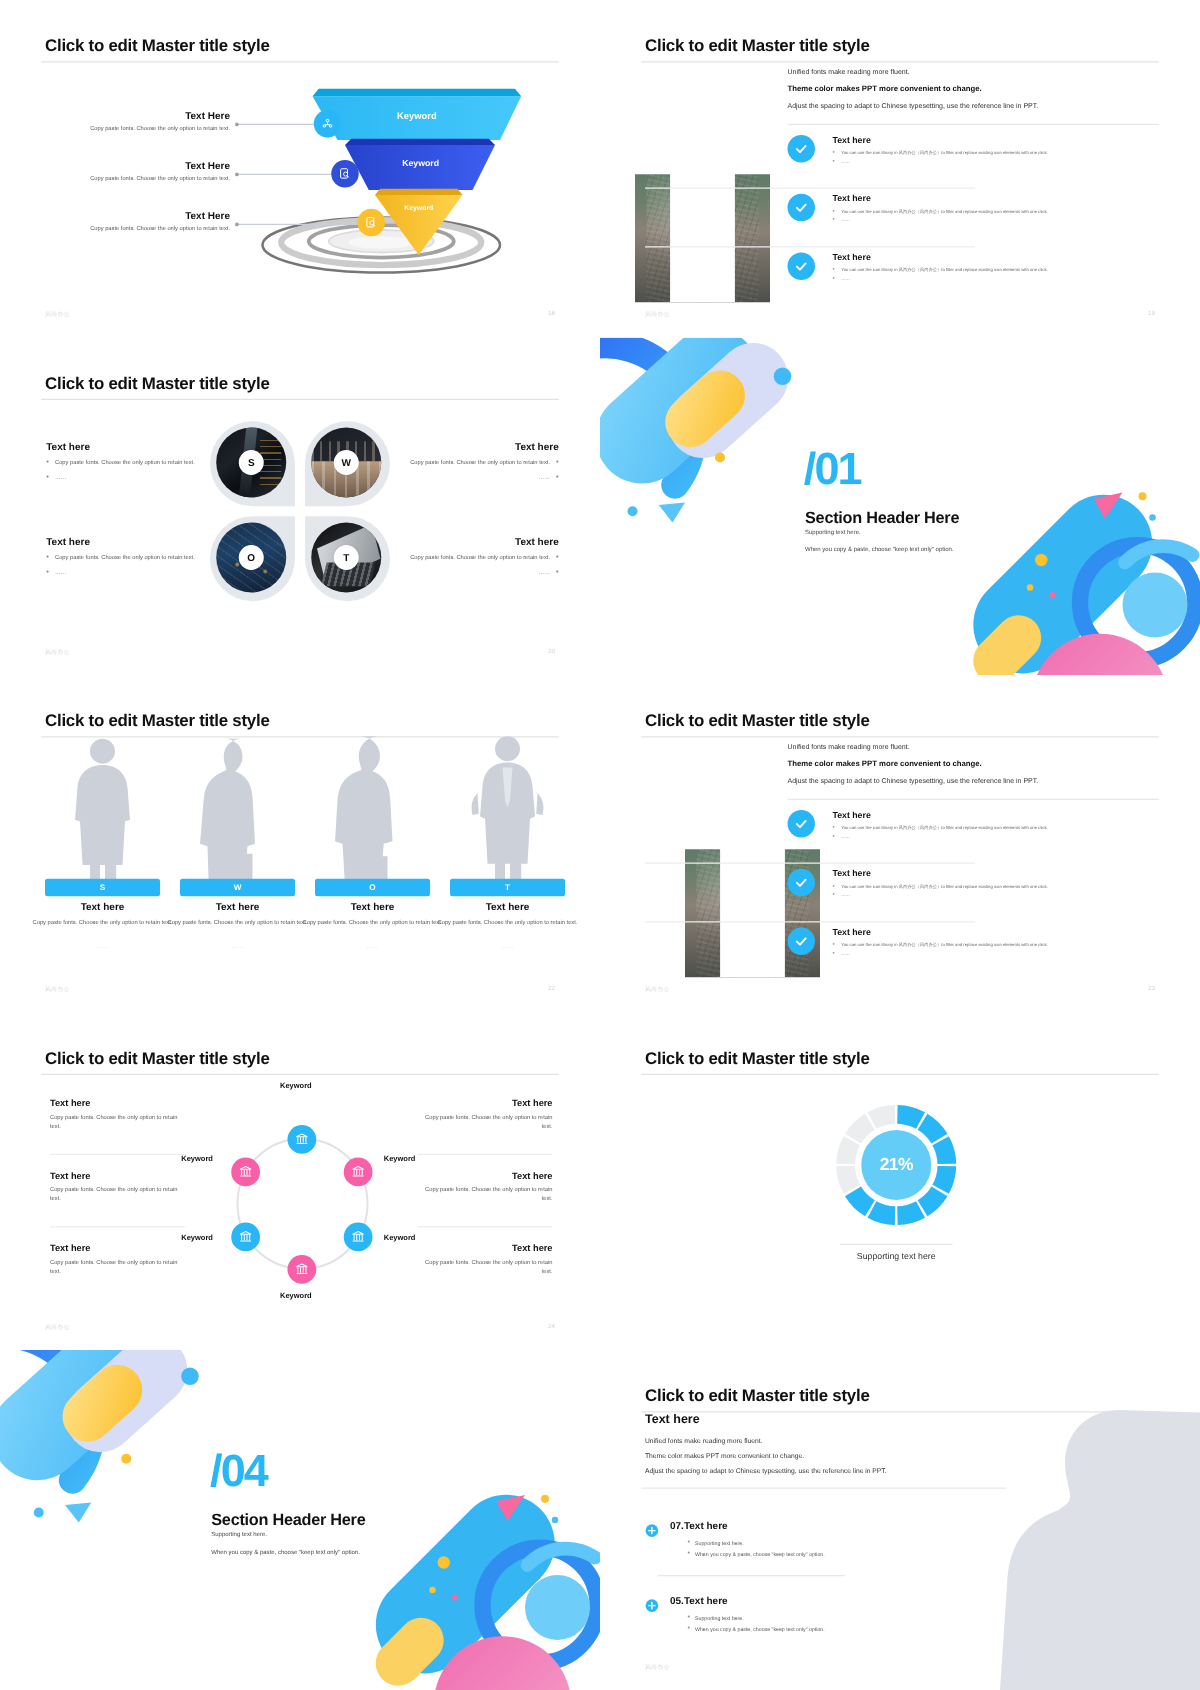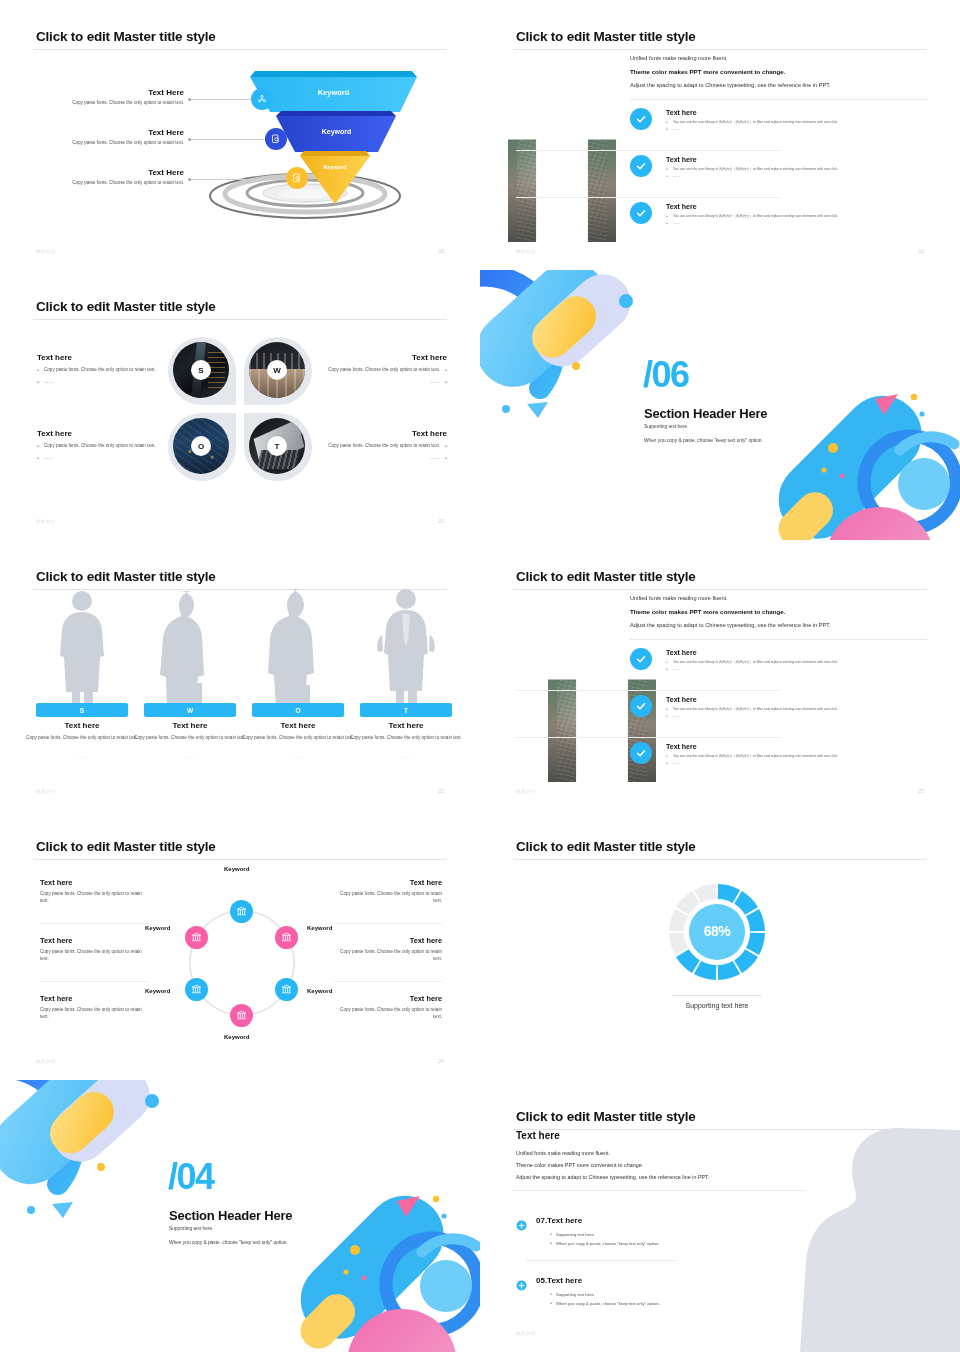--- a/index.html
+++ b/index.html
@@ -451,21 +451,21 @@
         </g>
         <circle cx="400" cy="292" r="55" fill="url(#gP)"></circle>
         <path d="M395 129 L418 124 L404 145 Z" fill="#f7699f"></path>
         <circle cx="434" cy="127" r="3.2" fill="#fbc12e"></circle>
         <circle cx="442" cy="144" r="2.6" fill="#49bdf8"></circle>
         <circle cx="353" cy="178" r="5" fill="#fbc12e"></circle>
         <circle cx="344" cy="200" r="2.6" fill="#fbc12e"></circle>
         <circle cx="362" cy="206" r="2.4" fill="#f7699f"></circle>
       </svg>
 
-      <div class="sec-num" style="left:163px; top:90px;">/06</div>
+      <div class="sec-num" style="left:163px; top:90px;">/01</div>
       <div class="sec-head" style="left:164px; top:136px;">Section Header Here</div>
       <div class="sec-sub" style="left:164px; top:154px;">Supporting text here.</div>
       <div class="sec-sub2" style="left:164px; top:168px;">When you copy &amp; paste, choose "keep text only" option.</div>
     </div>
   </div>
 
   <div class="slide">
     <div class="title">Click to edit Master title style</div>
     <div class="title-rule"></div>
 
@@ -712,21 +712,21 @@
           <path d="M260.05072787727306 164.10301585786826 A48 48 0 0 1 238.0889920114935 169.98764524748952 L237.74868200790178 154.99150610764906 A33 33 0 0 0 252.84737541562524 150.94582340228442 Z" fill="#29b6f6"></path>
           <path d="M235.9110079885065 169.98764524748952 A48 48 0 0 1 213.94927212272694 164.10301585786826 L221.15262458437476 150.94582340228442 A33 33 0 0 0 236.25131799209822 154.99150610764906 Z" fill="#29b6f6"></path>
           <path d="M212.06308262978357 163.01402384637476 A48 48 0 0 1 195.98597615362524 146.93691737021646 L208.80285860561736 139.14413069202382 A33 33 0 0 0 219.8558693079762 150.19714139438264 Z" fill="#29b6f6"></path>
           <path d="M194.8969841421317 145.05072787727306 A48 48 0 0 1 189.01235475251048 123.08899201149353 L204.00849389235094 122.7486820079018 A33 33 0 0 0 208.05417659771555 137.8473754156252 Z" fill="#ebedef"></path>
           <path d="M189.01235475251048 120.91100798850648 A48 48 0 0 1 194.89698414213174 98.94927212272694 L208.05417659771558 106.15262458437478 A33 33 0 0 0 204.00849389235094 121.25131799209821 Z" fill="#ebedef"></path>
           <path d="M195.98597615362524 97.06308262978357 A48 48 0 0 1 212.06308262978357 80.98597615362524 L219.8558693079762 93.80285860561736 A33 33 0 0 0 208.80285860561736 104.8558693079762 Z" fill="#ebedef"></path>
           <path d="M213.94927212272694 79.89698414213174 A48 48 0 0 1 235.91100798850647 74.01235475251048 L236.2513179920982 89.00849389235096 A33 33 0 0 0 221.15262458437476 93.05417659771557 Z" fill="#ebedef"></path>
         </g>
       <circle cx="237" cy="122" r="28" fill="#63cdf8"></circle>
     </svg>
-    <div style="position:absolute; left:209px; top:113px; width:56px; text-align:center; color:#fff; font-size:14px; font-weight:bold; letter-spacing:-0.5px;">68%</div>
+    <div style="position:absolute; left:209px; top:113px; width:56px; text-align:center; color:#fff; font-size:14px; font-weight:bold; letter-spacing:-0.5px;">21%</div>
 
     <div class="donut-rule" style="left:192px; top:185px; width:90px;"></div>
     <div class="donut-cap" style="left:177px; top:192px; width:120px;">Supporting text here</div>
   </div>
 
   <div class="slide r5">
     <div class="sec">
       <svg width="480" height="272" viewBox="0 0 480 272">
         <defs>
           <linearGradient id="hA" x1="0" y1="0" x2="1" y2="1">

